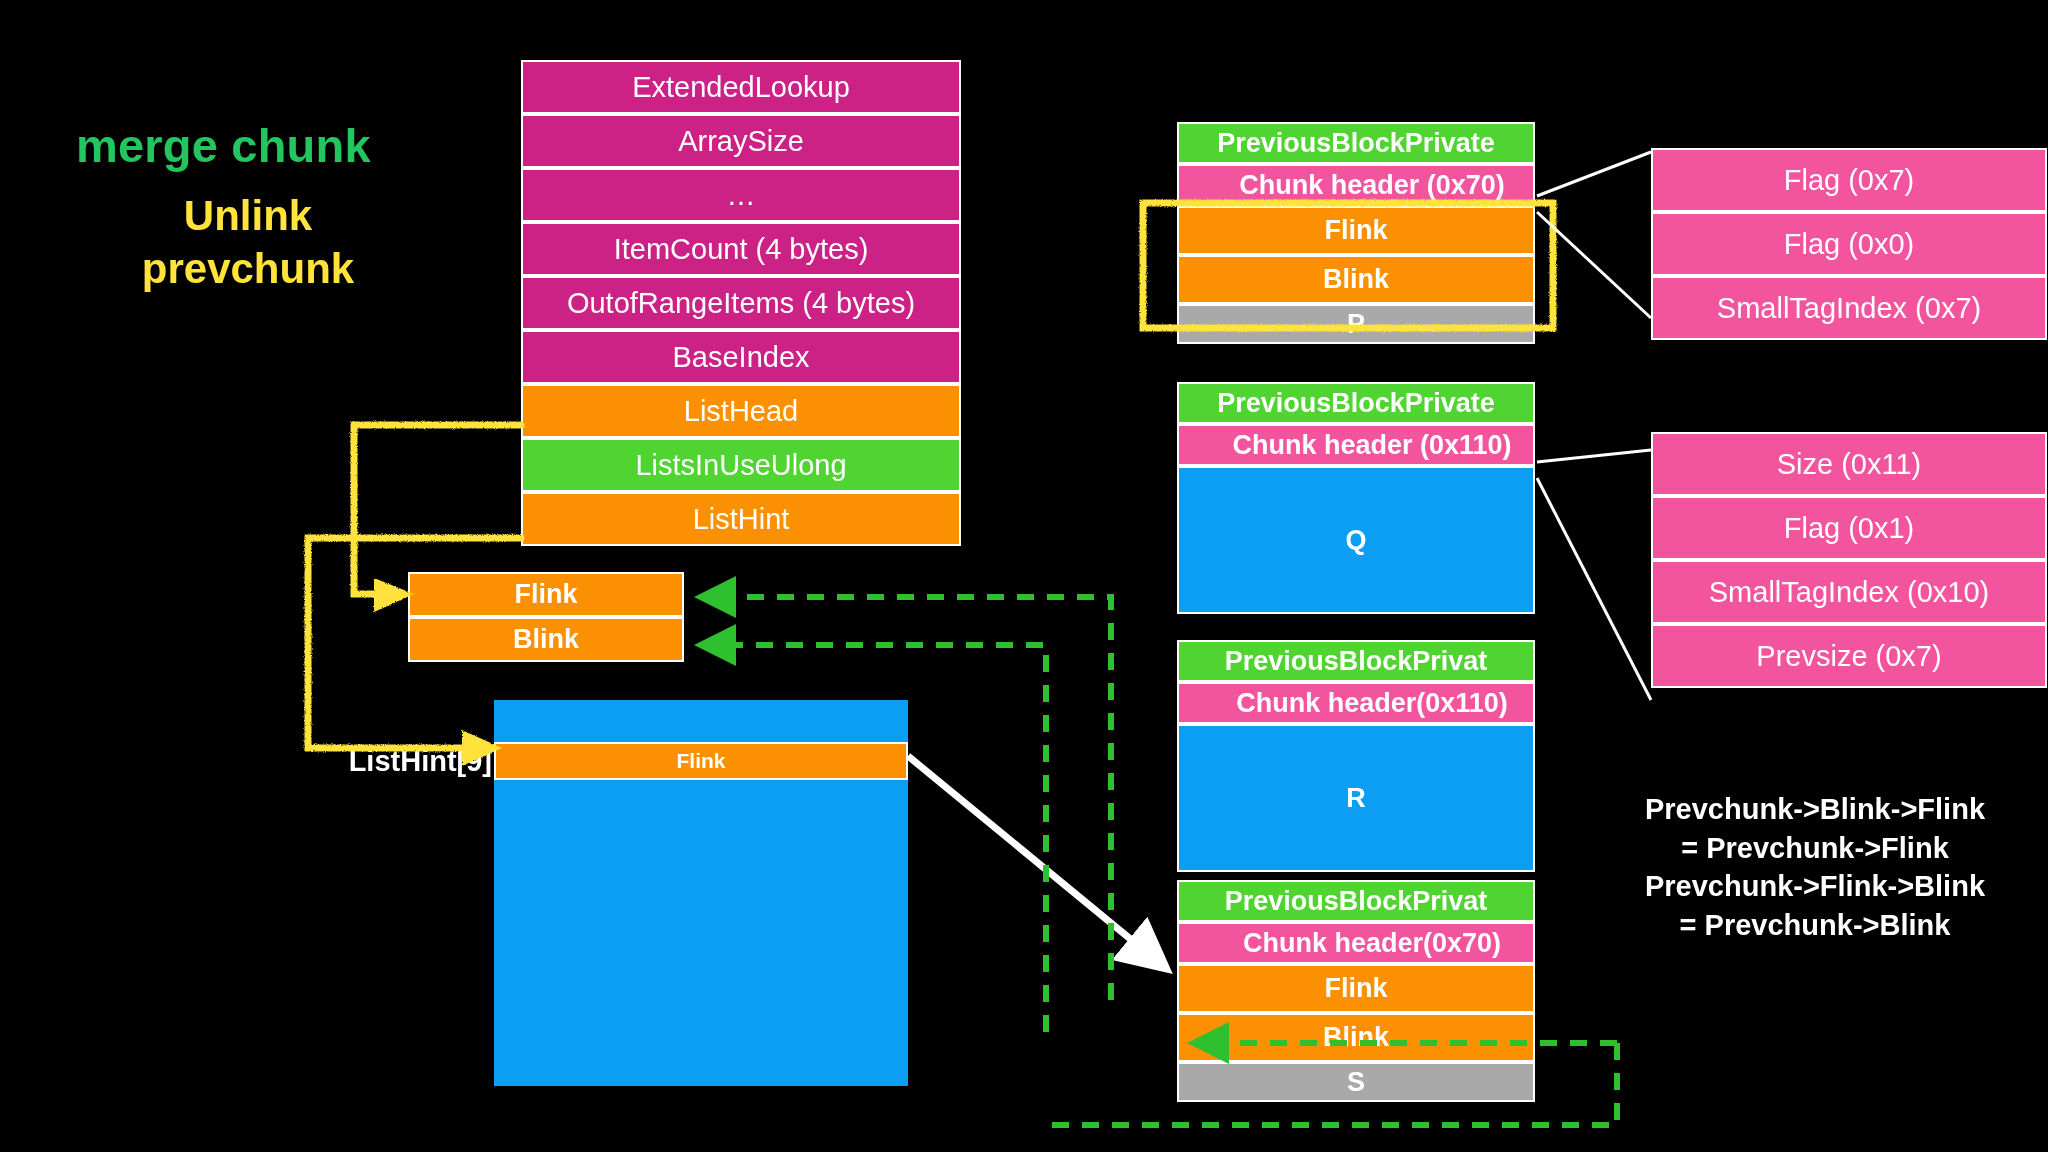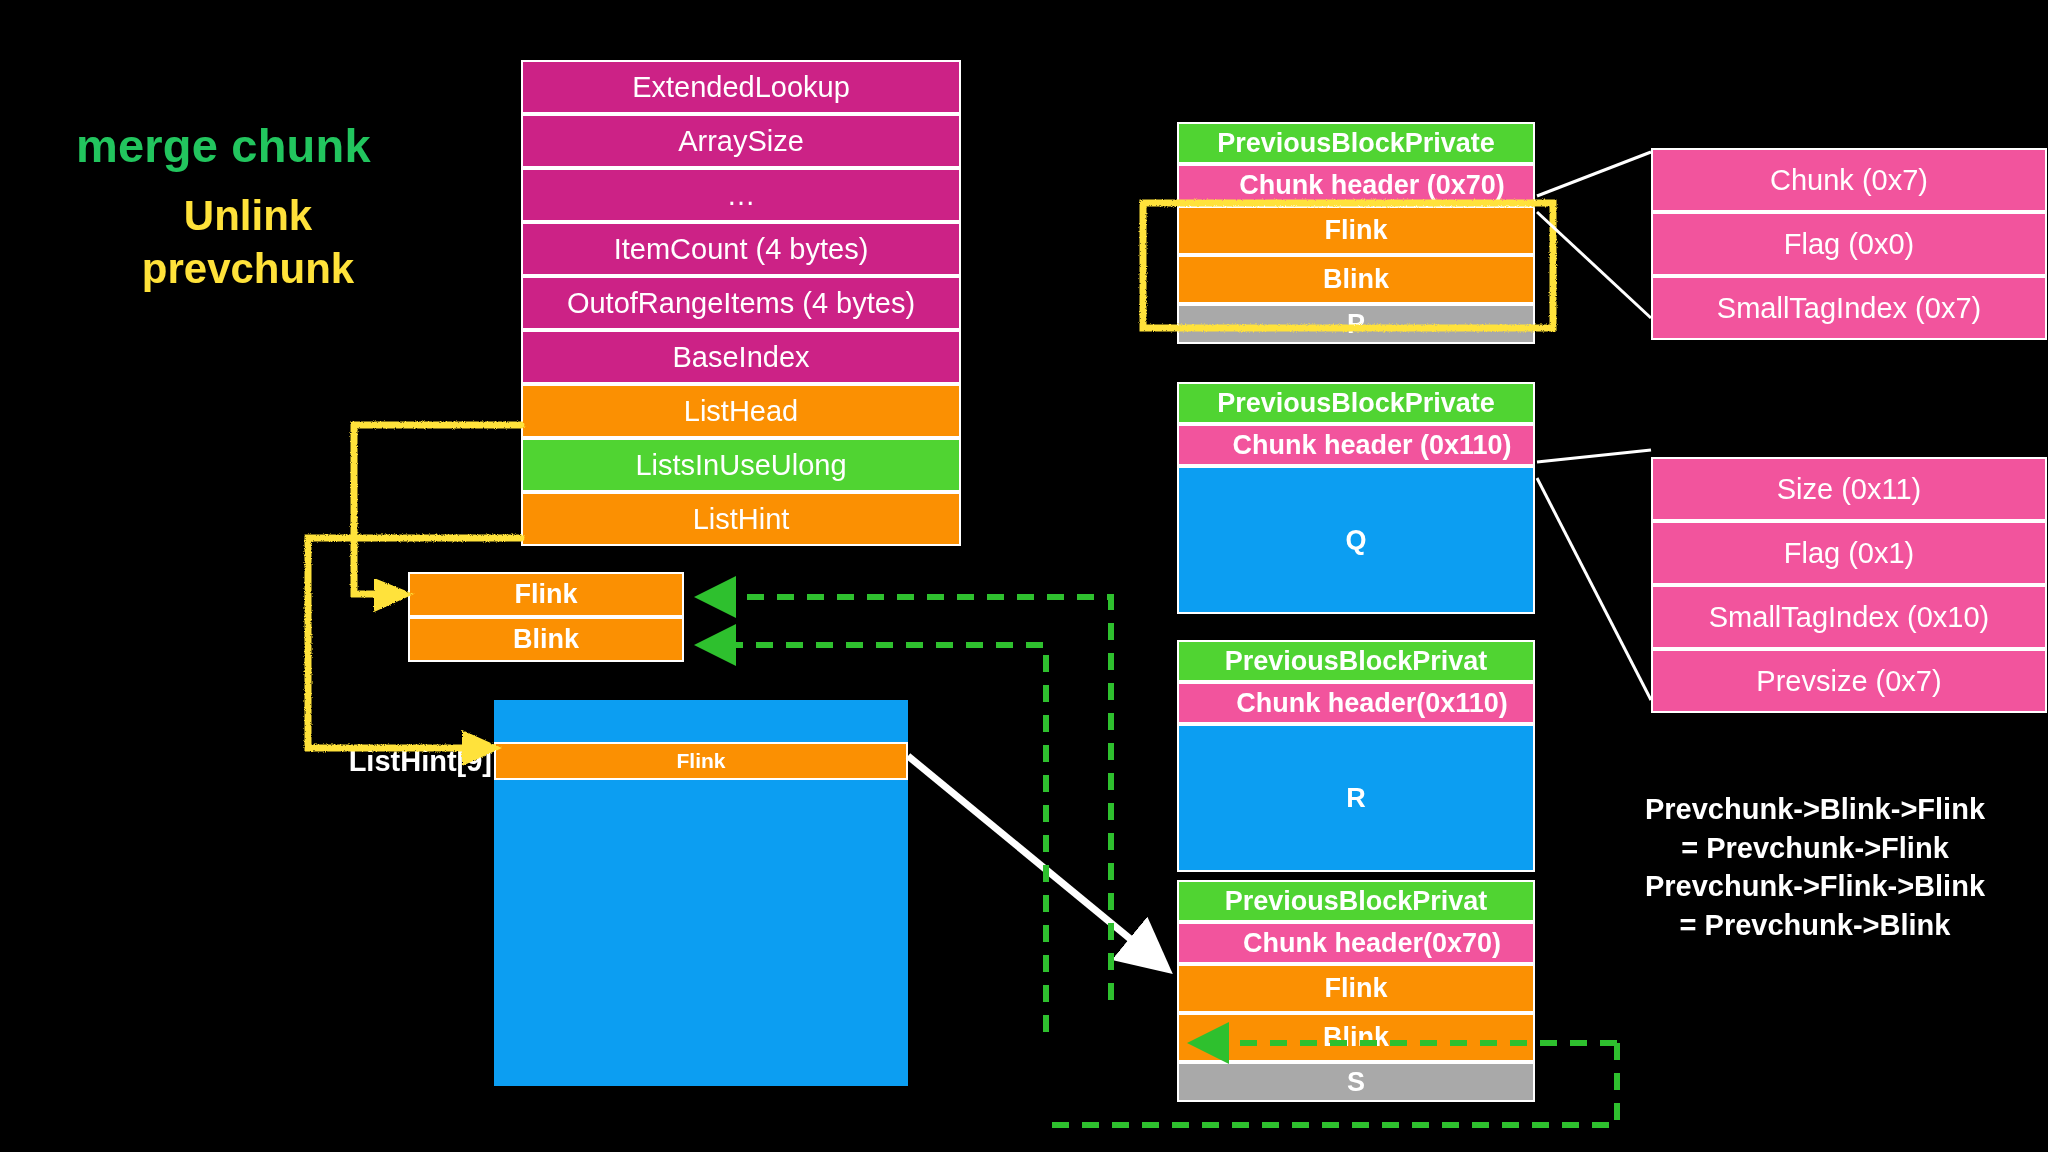--- a/index.html
+++ b/index.html
@@ -108,26 +108,26 @@
 
   <div class="chunkcol" style="top:880px;">
     <div class="row green" style="height:42px">PreviousBlockPrivat</div>
     <div class="row pinklight" style="height:42px">Chunk header(0x70)</div>
     <div class="row orange" style="height:49px">Flink</div>
     <div class="row orange" style="height:49px">Blink</div>
     <div class="row gray" style="height:40px">S</div>
   </div>
 
   <div class="detail" style="top:148px;">
-    <div class="row">Chunk (0x7)</div>
+    <div class="row">Flag (0x7)</div>
     <div class="row">Flag (0x0)</div>
     <div class="row">SmallTagIndex (0x7)</div>
   </div>
 
-  <div class="detail" style="top:457px;">
+  <div class="detail" style="top:432px;">
     <div class="row">Size (0x11)</div>
     <div class="row">Flag (0x1)</div>
     <div class="row">SmallTagIndex (0x10)</div>
     <div class="row">Prevsize (0x7)</div>
   </div>
 
   <div class="abs" id="formula">
     <div>Prevchunk-&gt;Blink-&gt;Flink</div>
     <div>= Prevchunk-&gt;Flink</div>
     <div>Prevchunk-&gt;Flink-&gt;Blink</div>

